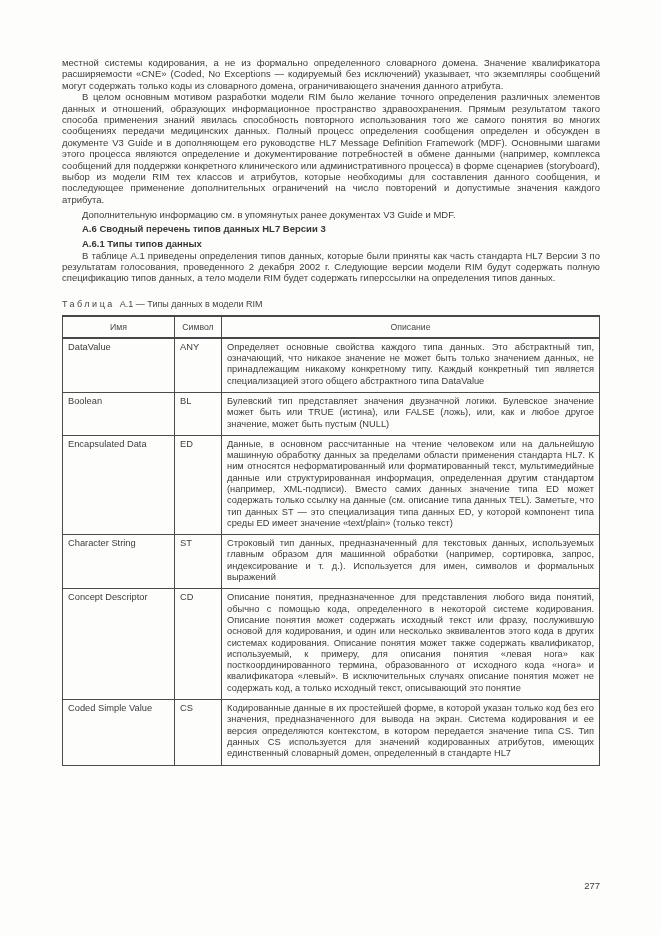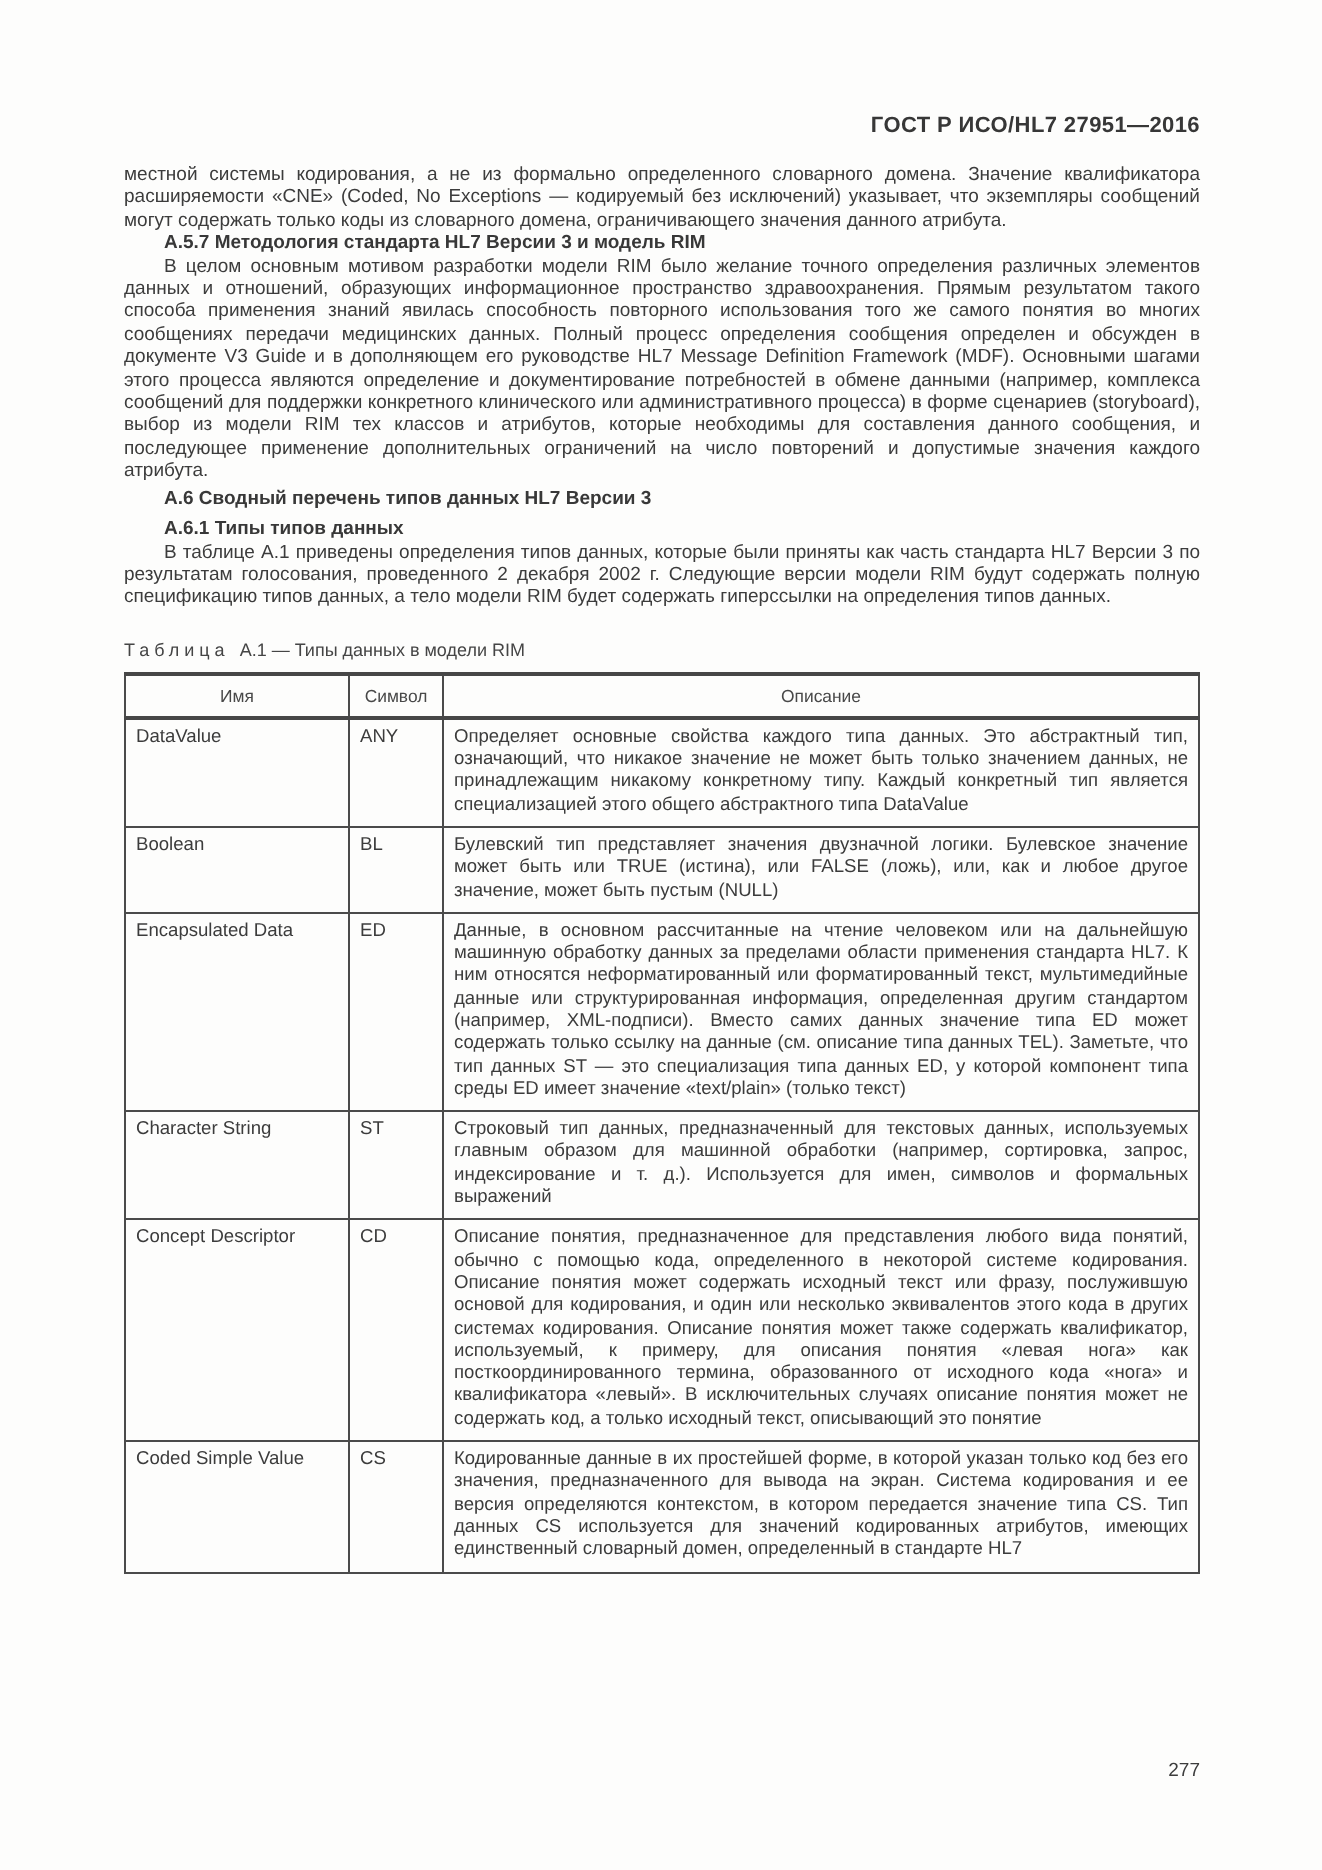--- a/index.html
+++ b/index.html
@@ -83,28 +83,27 @@
     font-size:9.5px;
     color:#3c3c3c;
   }
 </style>
 </head>
 <body>
 
 <div class="page">
   <div class="content">
 
-    <div class="doc-header">ГОСТ Р ИСО/HL7 27951—2016</div>
 
     <p class="para">местной системы кодирования, а не из формально определенного словарного домена. Значение квалификатора расширяемости «CNE» (Coded, No Exceptions — кодируемый без исключений) указывает, что экземпляры сообщений могут содержать только коды из словарного домена, ограничивающего значения данного атрибута.</p>
 
-    <p class="heading">А.5.7 Методология стандарта HL7 Версии 3 и модель RIM</p>
 
     <p class="para indent">В целом основным мотивом разработки модели RIM было желание точного определения различных элементов данных и отношений, образующих информационное пространство здравоохранения. Прямым результатом такого способа применения знаний явилась способность повторного использования того же самого понятия во многих сообщениях передачи медицинских данных. Полный процесс определения сообщения определен и обсужден в документе V3 Guide и в дополняющем его руководстве HL7 Message Definition Framework (MDF). Основными шагами этого процесса являются определение и документирование потребностей в обмене данными (например, комплекса сообщений для поддержки конкретного клинического или административного процесса) в форме сценариев (storyboard), выбор из модели RIM тех классов и атрибутов, которые необходимы для составления данного сообщения, и последующее применение дополнительных ограничений на число повторений и допустимые значения каждого атрибута.</p>
 
+    <p class="para indent mt4">Дополнительную информацию см. в упомянутых ранее документах V3 Guide и MDF.</p>
 
     <p class="heading mt6">А.6 Сводный перечень типов данных HL7 Версии 3</p>
 
     <p class="heading mt4">А.6.1 Типы типов данных</p>
 
     <p class="para indent">В таблице А.1 приведены определения типов данных, которые были приняты как часть стандарта HL7 Версии 3 по результатам голосования, проведенного 2 декабря 2002 г. Следующие версии модели RIM будут содержать полную спецификацию типов данных, а тело модели RIM будет содержать гиперссылки на определения типов данных.</p>
 
     <div class="table-caption">
       <span class="spread">Таблица</span>&nbsp;
       <span>А.1 — Типы данных в модели RIM</span>

